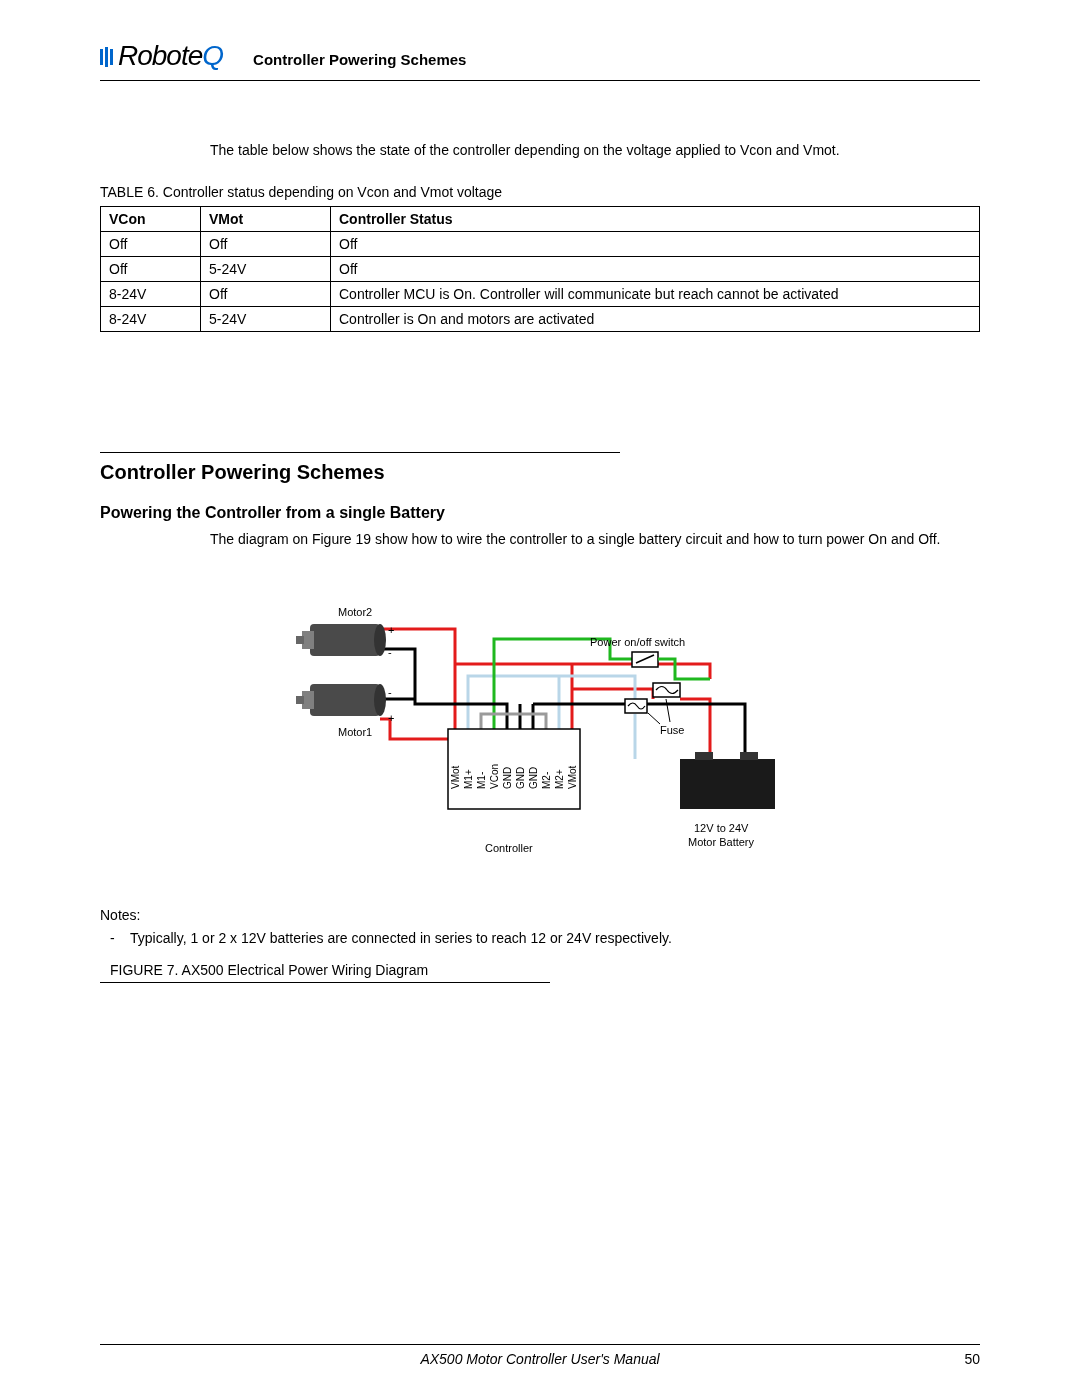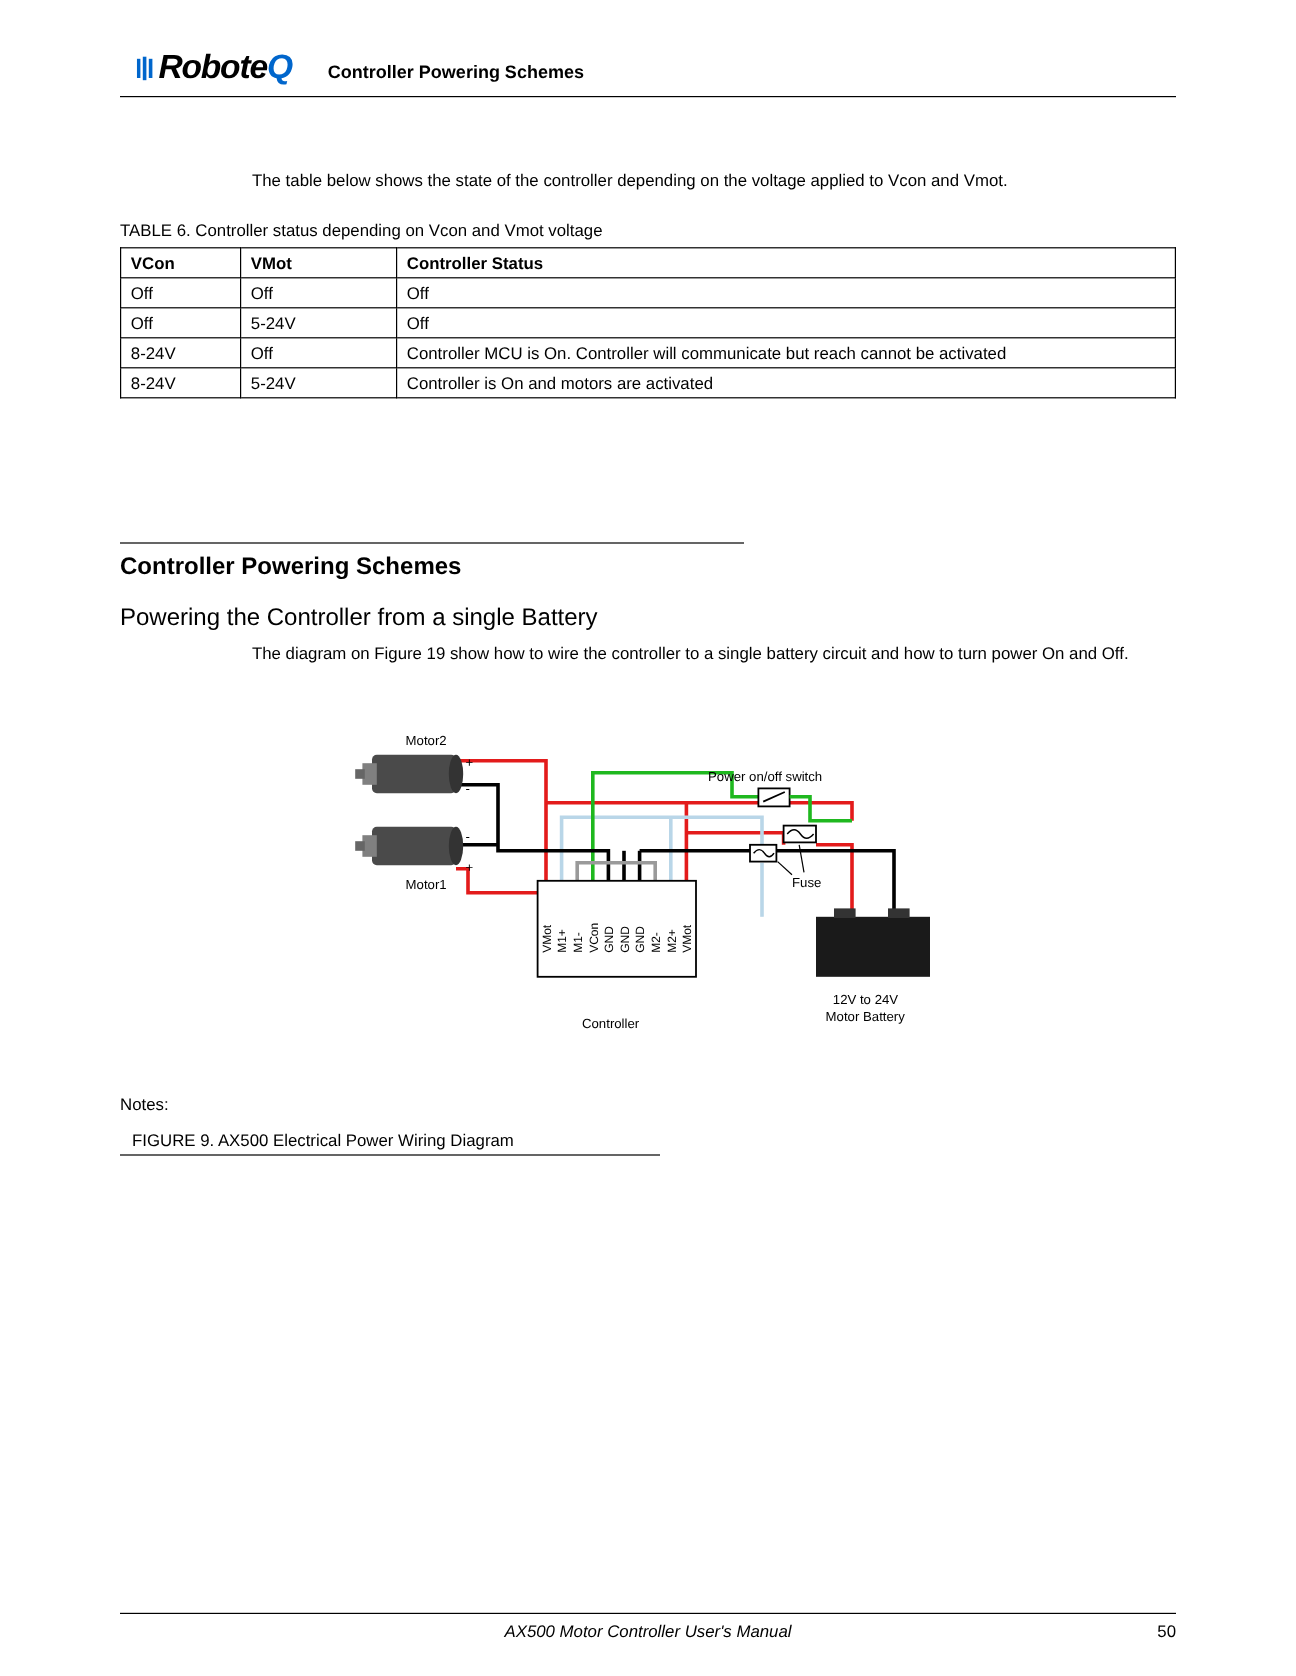--- a/index.html
+++ b/index.html
@@ -16,24 +16,23 @@
   .header {
     display: flex;
     align-items: baseline;
     gap: 30px;
     padding-bottom: 6px;
     border-bottom: 1px solid #000;
     margin-bottom: 60px;
   }
   .logo {
     font-size: 28px;
-    font-weight: bold;
+    font-weight: normal;
     font-style: italic;
     letter-spacing: -1px;
-    margin-left: 14px;
   }
   .logo-bars {
     display: inline-block;
     vertical-align: middle;
     margin-right: 2px;
   }
   .logo .q { color: #0066cc; }
   .header-title {
     font-size: 15px;
     font-weight: bold;
@@ -68,22 +67,22 @@
     border-top: 1px solid #000;
     width: 520px;
     margin-bottom: 8px;
   }
   h1.section-heading {
     font-size: 20px;
     font-weight: bold;
     margin-bottom: 20px;
   }
   h2.sub-heading {
-    font-size: 20px;
-    font-weight: normal;
+    font-size: 16px;
+    font-weight: bold;
     margin-bottom: 8px;
   }
   .body-text {
     margin-left: 110px;
     margin-bottom: 34px;
     line-height: 1.4;
   }
   .diagram-wrap {
     margin: 30px auto 20px auto;
     width: 520px;
@@ -276,23 +275,24 @@
     <rect x="415" y="168" width="18" height="8" fill="#333"></rect>
     <rect x="460" y="168" width="18" height="8" fill="#333"></rect>
   </g>
   <text class="svg-label" x="414" y="248">12V to 24V</text>
   <text class="svg-label" x="408" y="262">Motor Battery</text>
 </svg>
 </div>
 
 <div class="notes-label">Notes:</div>
 <ul class="notes-list">
+  <li>Typically, 1 or 2 x 12V batteries are connected in series to reach 12 or 24V respectively.</li>
 </ul>
 
-<div class="figure-caption">FIGURE 9.  AX500 Electrical Power Wiring Diagram</div>
+<div class="figure-caption">FIGURE 7.  AX500 Electrical Power Wiring Diagram</div>
 <div class="figure-rule"></div>
 
 <div class="footer">
   <div class="footer-inner">
     <span style="width:40px"></span>
     <span class="footer-title">AX500 Motor Controller User's Manual</span>
     <span class="footer-page">50</span>
   </div>
 </div>
 

